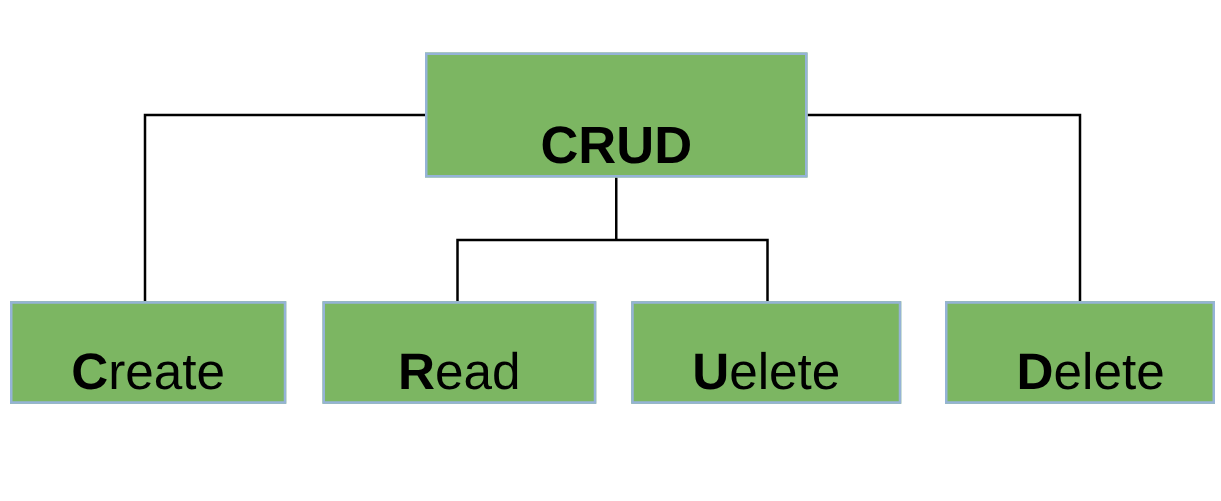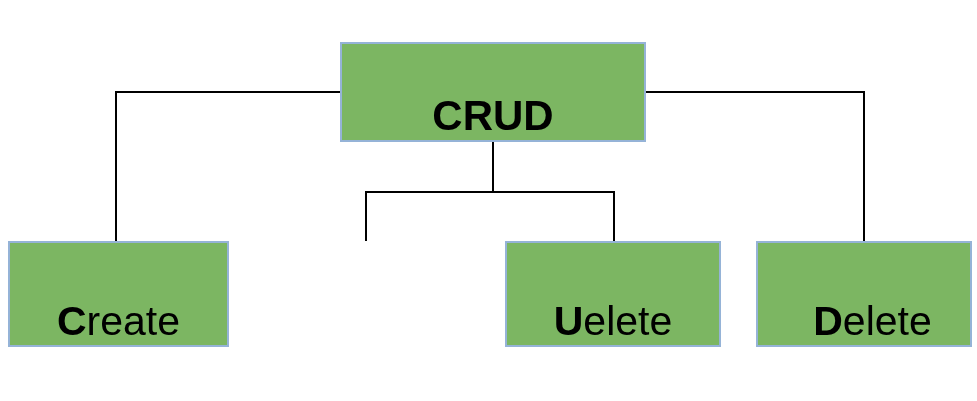--- a/index.html
+++ b/index.html
@@ -44,21 +44,21 @@
   .node-root {
     left: 340px;
     top: 42px;
     width: 306px;
     height: 100px;
     font-size: 42px;
     font-weight: 700;
   }
   .node-child {
     top: 241px;
-    height: 106px;
+    height: 82px;
     font-size: 41px;
     font-weight: 400;
   }
   .node-child b {
     font-weight: 700;
   }
   .pos-create { left: 8px;   width: 221px; }
   .pos-read   { left: 258px; width: 219px; }
   .pos-update { left: 505px; width: 216px; }
   .pos-delete { left: 756px; width: 216px; padding-left: 17px; }
@@ -76,20 +76,23 @@
   </svg>
 
   <div class="node node-root">
     <span>CRUD</span>
   </div>
 
   <div class="node node-child pos-create">
     <span><b>C</b><span>reate</span></span>
   </div>
 
+  <div class="node node-child pos-read">
+    <span><b>R</b><span>ead</span></span>
+  </div>
 
   <div class="node node-child pos-update">
     <span><b>U</b><span>elete</span></span>
   </div>
 
   <div class="node node-child pos-delete">
     <span><b>D</b><span>elete</span></span>
   </div>
 
 </div>

